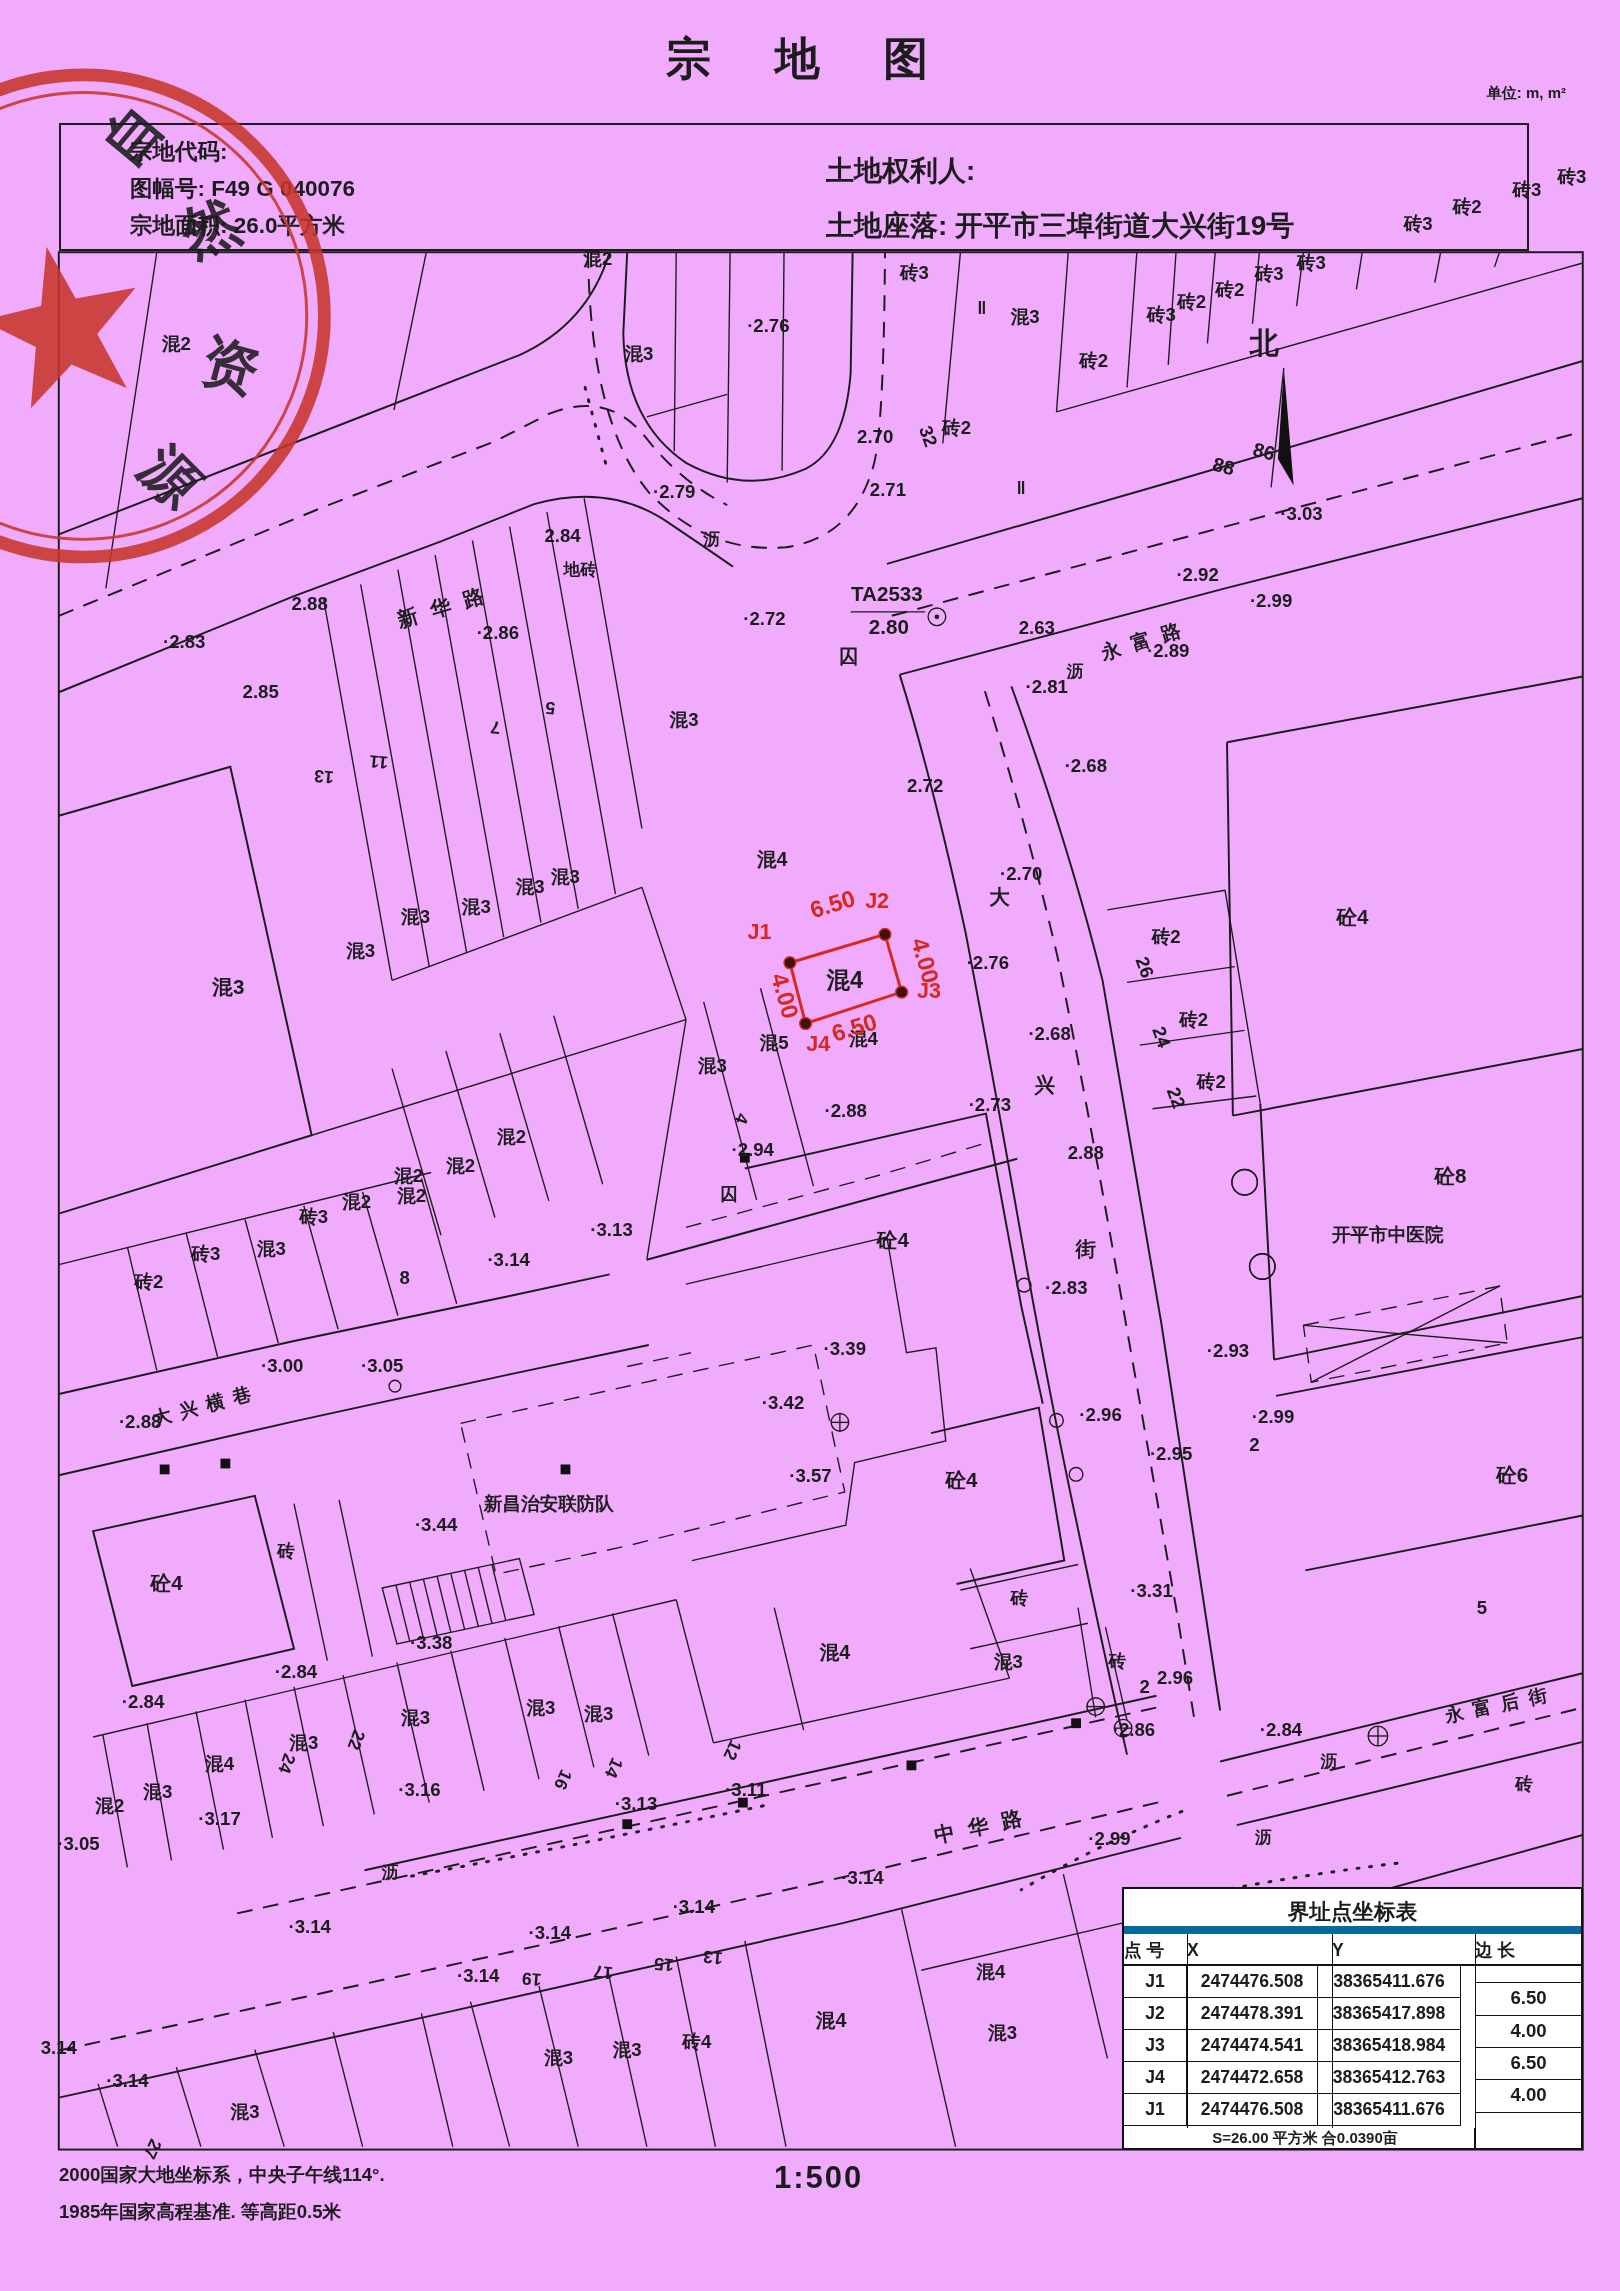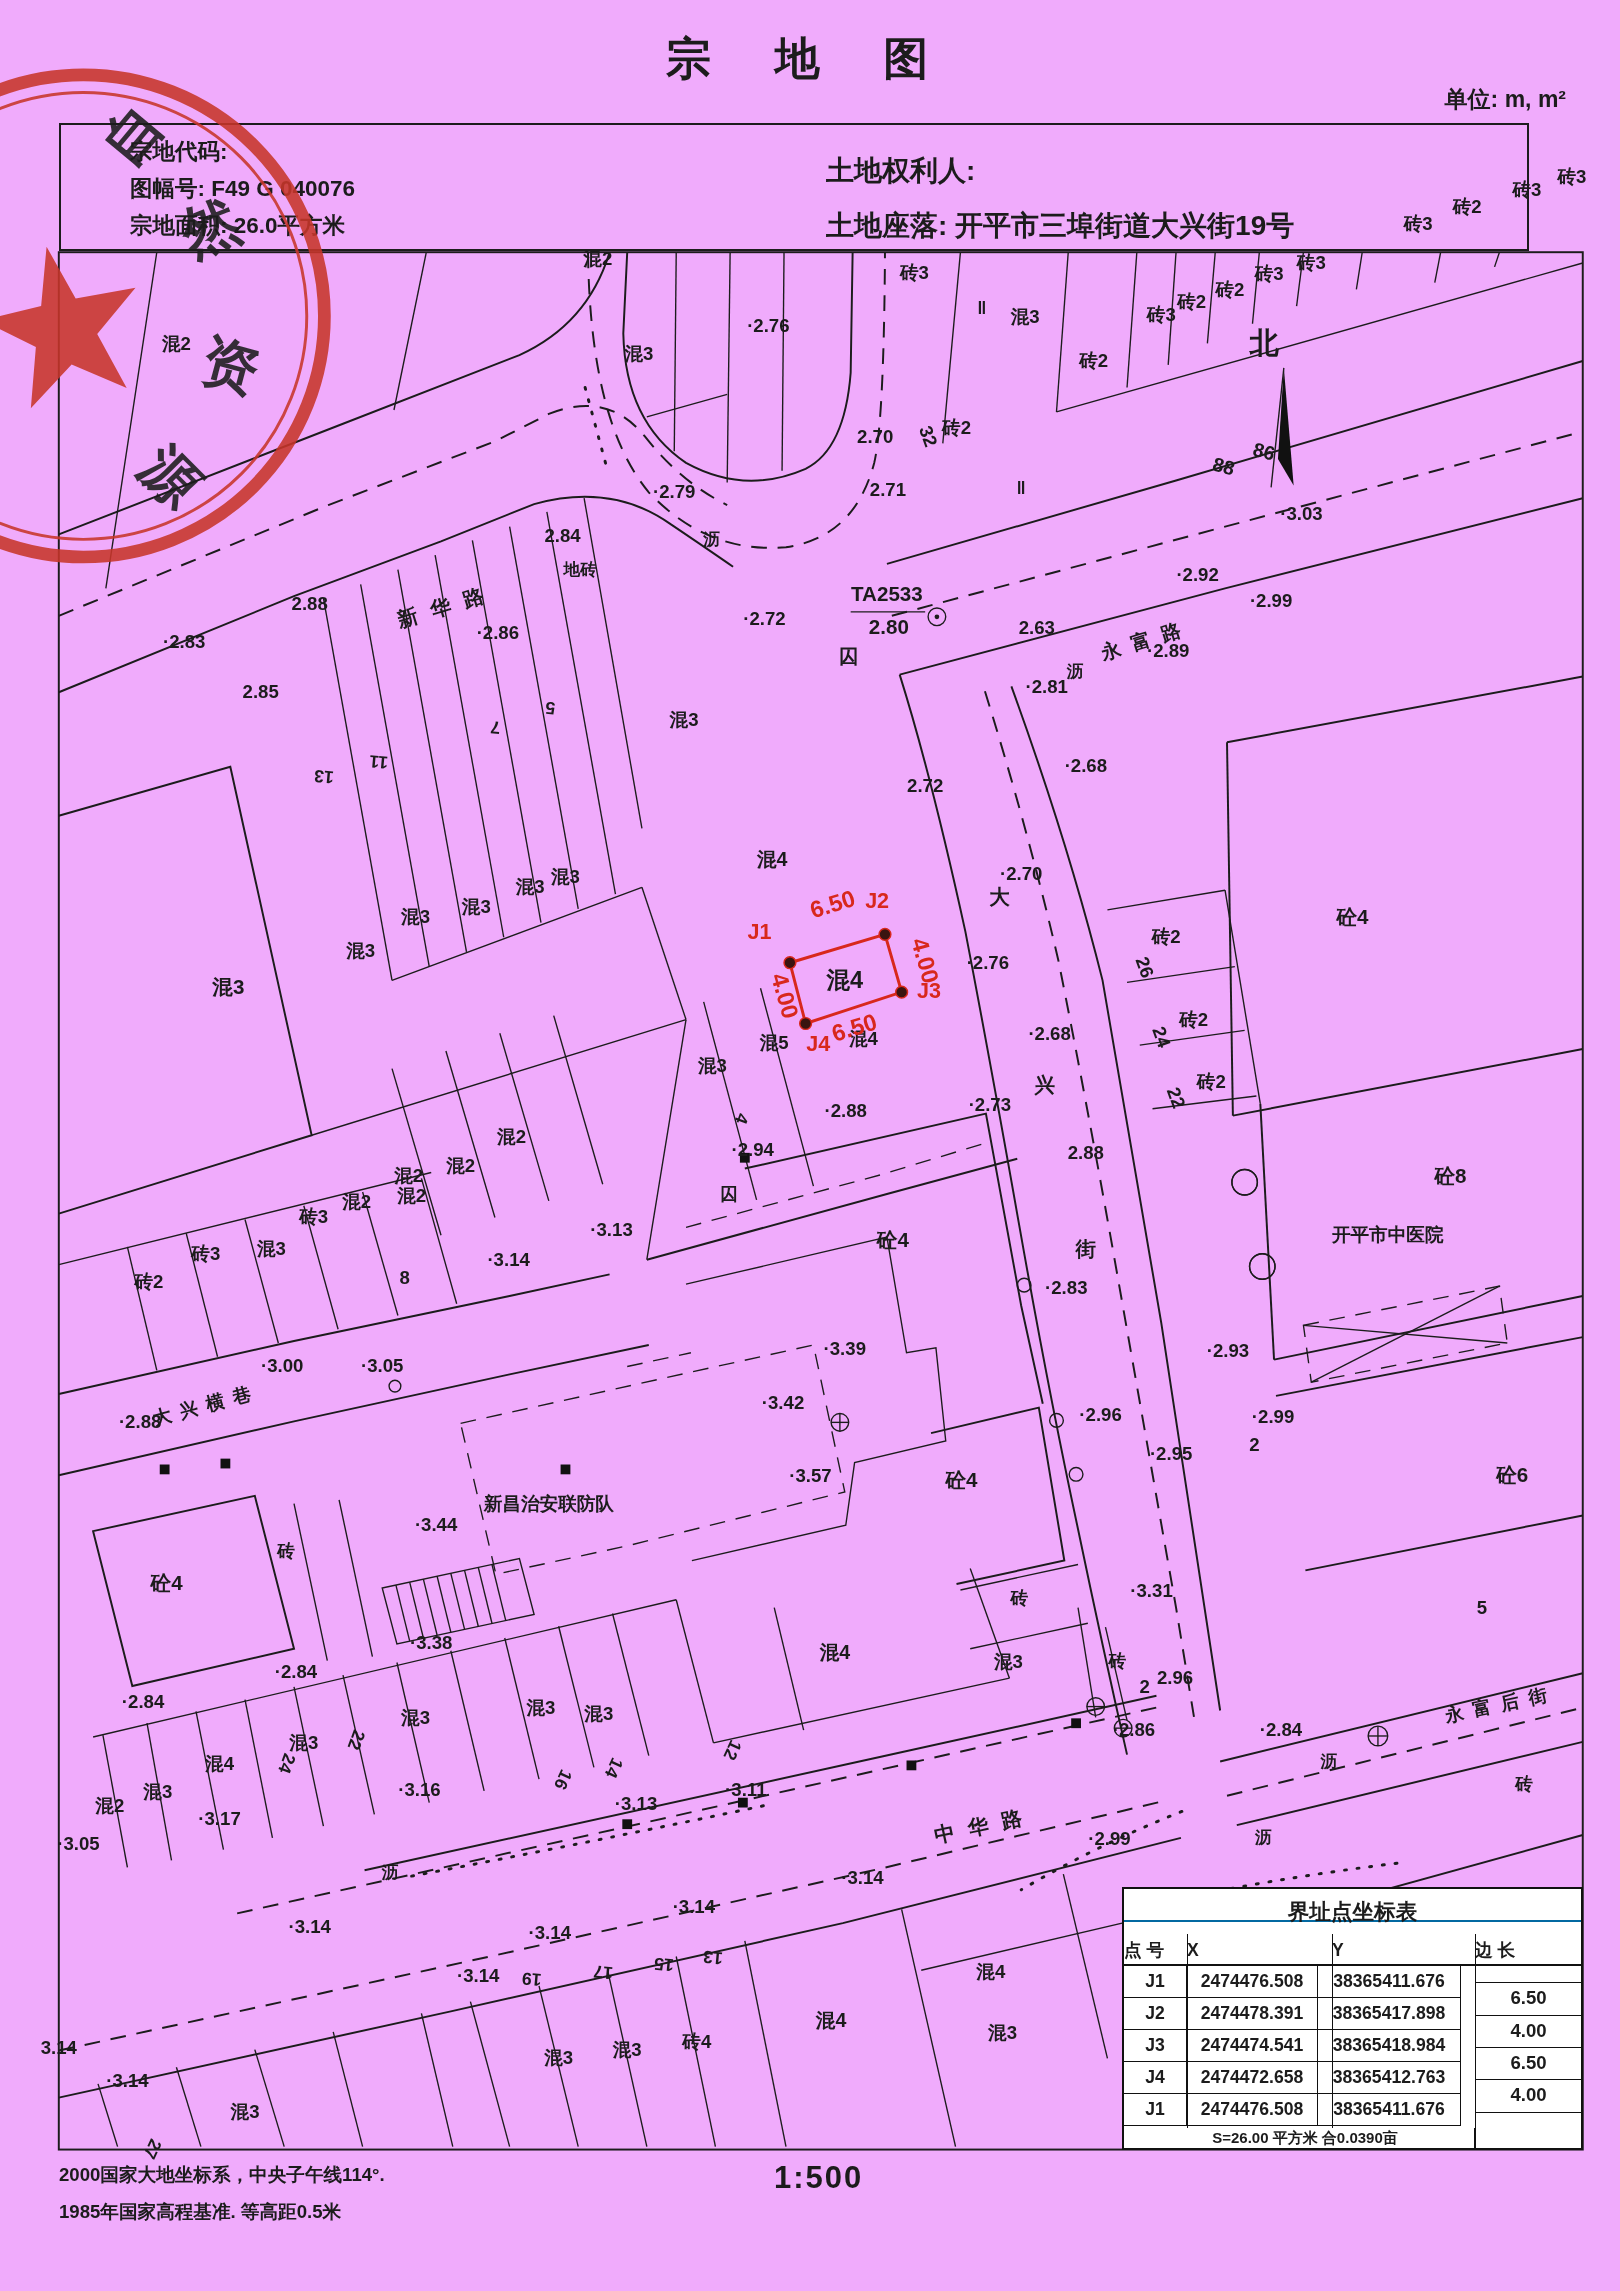--- a/index.html
+++ b/index.html
@@ -1,35 +1,35 @@
 <!DOCTYPE html>
 <html><head>
 <meta charset="utf-8">
 <style>
   html,body{margin:0;padding:0;background:#e8e8e8;}
   .page{position:relative;width:1620px;height:2292px;background:#f0abfc;
         font-family:"Liberation Sans","DejaVu Sans",sans-serif;color:var(--ink,#1c1c1c);
         overflow:hidden;margin:0 auto;}
   .abs{position:absolute;}
   .title{left:0;right:0;top:29px;text-align:center;font-size:45px;font-weight:700;letter-spacing:25.5px;}
-  .unit{right:54px;top:84px;font-size:23px;font-weight:700;}
+  .unit{right:54px;top:84px;font-size:15px;font-weight:700;}
   .header-box{left:59px;top:123px;width:1470px;height:128px;border:2.9px solid #1c1c1c;box-sizing:border-box;}
   .hb-left{left:69px;top:7.8px;font-size:22.5px;font-weight:700;line-height:37px;position:absolute;}
   .hb-right{left:765px;top:17.6px;font-size:28px;font-weight:700;line-height:55px;position:absolute;}
   svg.map{left:0;top:0;width:1620px;height:2292px;}
   svg .ln{stroke:var(--ink,#1c1c1c);stroke-width:2;fill:none;}
   svg .thin{stroke-width:1.4;}
   svg .dash{stroke-dasharray:16 11;}
   svg .dot{stroke-dasharray:2 11;stroke-linecap:round;stroke-width:3;}
   svg text{fill:var(--ink,#1c1c1c);}
   svg text.redt{fill:var(--red,#d8281c);font-weight:700;}
   
   .ctable{left:1122px;top:1887px;width:461px;height:263px;border:2.9px solid #111;box-sizing:border-box;background:#fff;}
-  .ct-title{position:absolute;left:0;top:0;width:100%;height:33px;line-height:45px;text-align:center;
-            font-size:21.6px;font-weight:700;border-bottom:2px solid #0369a1;box-sizing:border-box;}
+  .ct-title{position:absolute;left:0;top:0;width:100%;height:45px;line-height:45px;text-align:center;
+            font-size:21.6px;font-weight:700;border-bottom:8px solid #0369a1;box-sizing:border-box;}
   .ct-head{position:absolute;left:0;top:45px;width:100%;height:32px;border-bottom:2px solid #111;box-sizing:border-box;}
   .ct-col{position:absolute;top:0;height:32px;line-height:32px;text-align:left;font-size:17.6px;font-weight:700;}
   .ct-rows{position:absolute;left:0;top:77px;width:351px;}
   .ct-row{height:32px;display:flex;}
   .ct-row div{border-bottom:1.6px solid #111;border-right:1.6px solid #111;box-sizing:border-box;
               text-align:center;line-height:30px;font-size:17.6px;font-weight:600;}
   .ct-c0{width:63px;} .ct-c1{width:131px;} .ct-c2{width:143px;}
   .ct-side{position:absolute;left:351px;top:77px;width:107px;}
   .ct-side .sv{position:absolute;left:0;width:100%;text-align:center;font-size:18.6px;font-weight:700;height:32px;line-height:32px;}
   .ct-side .sl{position:absolute;left:0;width:100%;border-top:1.6px solid #111;}

